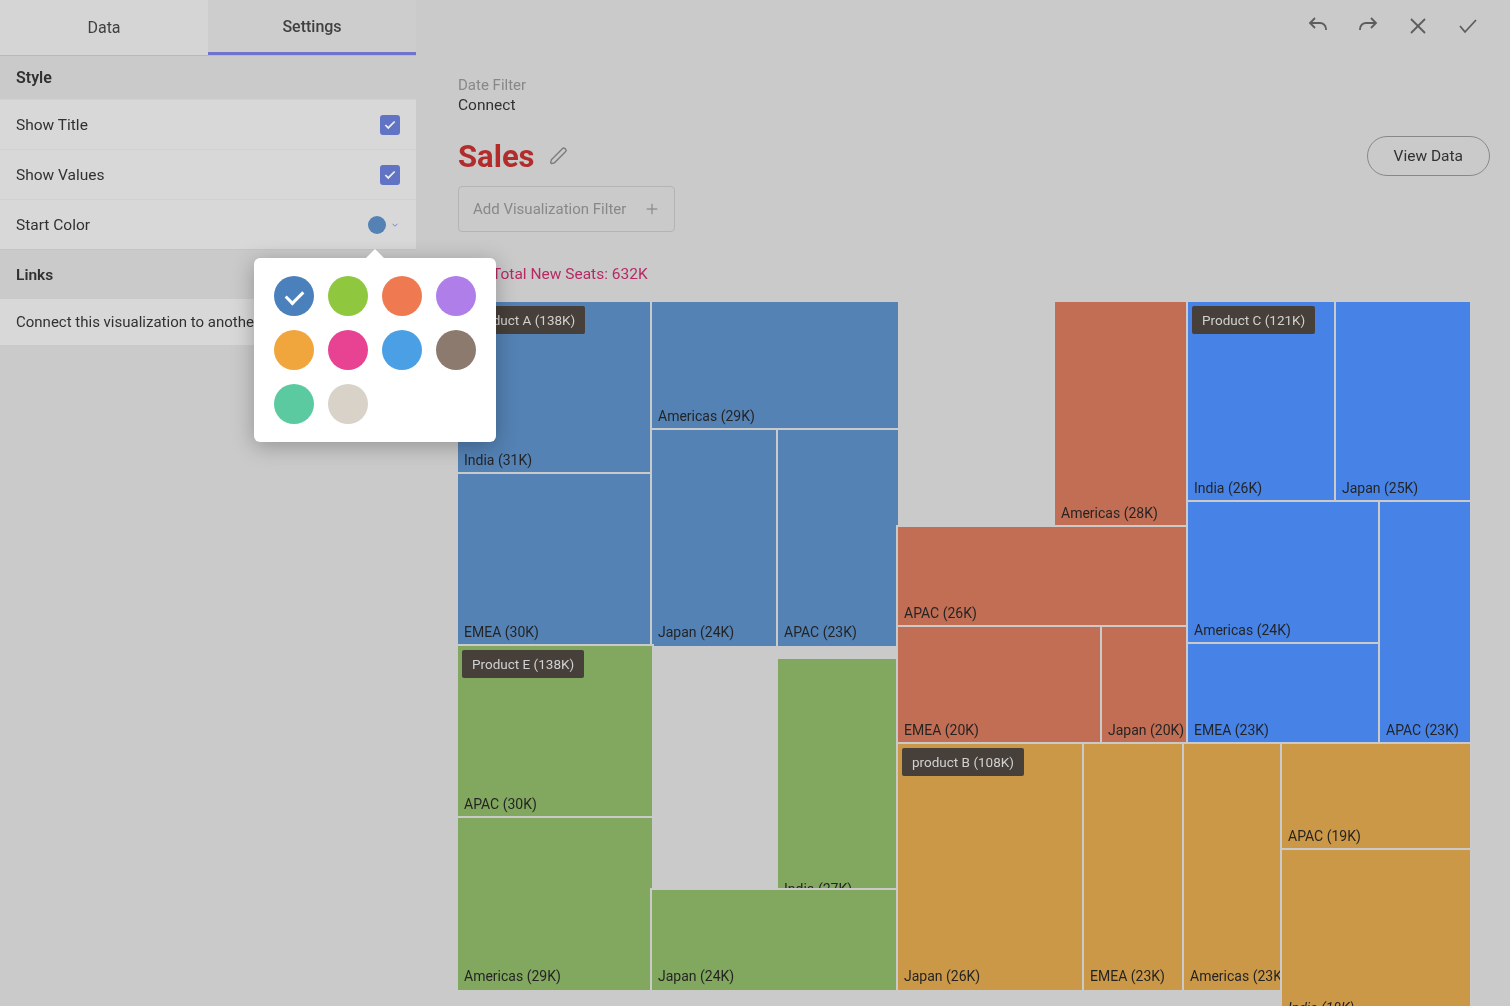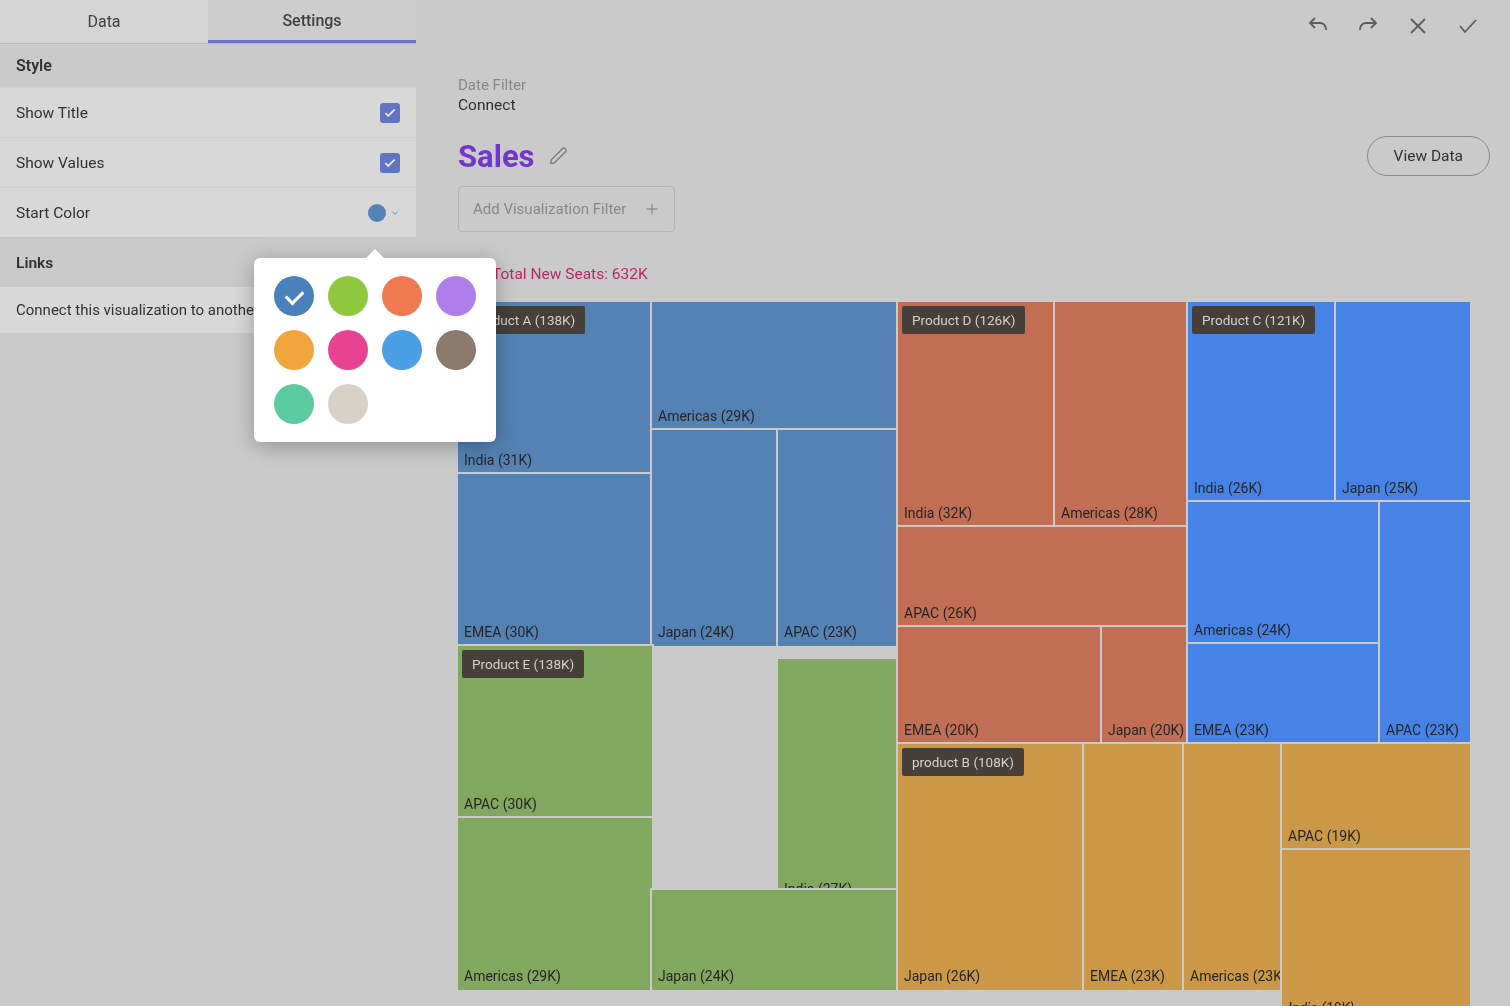--- a/index.html
+++ b/index.html
@@ -3,21 +3,21 @@
 <meta charset="utf-8">
 <style>
 * { box-sizing: border-box; margin: 0; padding: 0; font-family: -apple-system, BlinkMacSystemFont, "Segoe UI", Roboto, Helvetica, Arial, sans-serif; }
 html, body { width: 1510px; height: 1006px; overflow: hidden; }
 body { background: #d5d5d5; position: relative; }
 
 .app { display: flex; width: 100%; height: 100%; }
 
 
 .sidebar { width: 416px; flex: 0 0 416px; background: #d5d5d5; display: flex; flex-direction: column; }
-.tabs { display: flex; height: 44px; background: #e2e2e2; border-bottom: 1px solid #c2c2c2; text-align: center; }
+.tabs { display: flex; height: 56px; background: #e2e2e2; border-bottom: 1px solid #c2c2c2; text-align: center; }
 .tab { flex: 1; display: flex; align-items: center; justify-content: center; font-size: 16px; color: #333; cursor: pointer; position: relative; }
 .tab.active { background: #d9d9d9; border-bottom: 3px solid #6a6fd6; font-weight: 500; }
 
 .section-header { padding: 12px 16px; font-size: 16px; font-weight: 600; color: #222; }
 .row { height: 50px; display: flex; align-items: center; justify-content: space-between; padding: 0 16px; font-size: 15.5px; color: #222; border-top: 1px solid rgba(0,0,0,0.03); }
 .row.light { background: #e5e5e5; }
 .row.links { font-weight: 600; }
 .checkbox { width: 20px; height: 20px; background: #5a6fcf; border-radius: 3px; display: flex; align-items: center; justify-content: center; }
 .checkbox svg { width: 14px; height: 14px; stroke: #fff; stroke-width: 3; fill: none; }
 .color-trigger { display: flex; align-items: center; gap: 4px; cursor: pointer; }
@@ -29,21 +29,21 @@
 .main { flex: 1; background: #d5d5d5; position: relative; }
 .topbar { position: absolute; top: 0; right: 0; height: 52px; display: flex; align-items: center; gap: 14px; padding: 0 24px; }
 .topbar .icon-btn { width: 36px; height: 36px; display:flex; align-items:center; justify-content:center; cursor:pointer; color:#555; }
 .topbar svg { width: 24px; height: 24px; stroke: #555; fill: none; stroke-width: 1.8; }
 
 .content { position: absolute; left: 42px; top: 76px; right: 20px; }
 .date-filter-label { font-size: 15px; color: #888; margin-bottom: 2px; }
 .date-filter-value { font-size: 15.5px; color: #222; margin-bottom: 22px; }
 .title-row { display: flex; align-items: center; justify-content: space-between; margin-bottom: 10px; }
 .title-left { display: flex; align-items: center; gap: 14px; }
-.viz-title { font-size: 31px; font-weight: 700; color: #6d28d9; }
+.viz-title { font-size: 31px; font-weight: 700; color: #b91c1c; }
 .edit-icon { width: 20px; height: 20px; stroke: #777; fill: none; stroke-width: 1.6; cursor:pointer; }
 .view-data-btn { border: 1.5px solid #888; border-radius: 24px; padding: 10px 26px; font-size: 15.5px; color: #222; background: transparent; cursor:pointer; }
 
 .add-filter { display: inline-flex; align-items: center; gap: 18px; border: 1px solid #bbb; border-radius: 4px; padding: 13px 14px; font-size: 15px; color: #888; cursor:pointer; margin-bottom: 26px; }
 .plus { width: 16px; height: 16px; stroke: #888; stroke-width: 1.8; fill: none; }
 
 .total-line { position:absolute; left:76px; top:265px; font-size: 15.5px; color: #be185d; }
 
 
 .treemap { position: absolute; left: 458px; top: 302px; width: 1012px; height: 688px; }
@@ -187,24 +187,20 @@
   <div class="cell green" style="left:0;top:516px;width:194px;height:172px;">
       <div class="cell-label"><span>Americas</span> (<span>29K</span>)</div>
     </div>
   <div class="cell green" style="left:320px;top:357px;width:120px;height:244px;">
       <div class="cell-label"><span>India</span> (<span>27K</span>)</div>
     </div>
   <div class="cell green" style="left:194px;top:588px;width:246px;height:100px;">
       <div class="cell-label"><span>Japan</span> (<span>24K</span>)</div>
     </div>
 
-  <div class="cell orange" style="left:440px;top:0;width:157px;height:225px;">
-    <div class="prod-badge"><span>Product D</span> (<span>126K</span>)</div>
-    <div class="cell-label"><span>India</span> (<span>32K</span>)</div>
-  </div>
   <div class="cell orange" style="left:597px;top:0;width:133px;height:225px;">
       <div class="cell-label"><span>Americas</span> (<span>28K</span>)</div>
     </div>
   <div class="cell orange" style="left:440px;top:225px;width:290px;height:100px;">
       <div class="cell-label"><span>APAC</span> (<span>26K</span>)</div>
     </div>
   <div class="cell orange" style="left:440px;top:325px;width:204px;height:117px;">
       <div class="cell-label"><span>EMEA</span> (<span>20K</span>)</div>
     </div>
   <div class="cell orange" style="left:644px;top:325px;width:86px;height:117px;">

